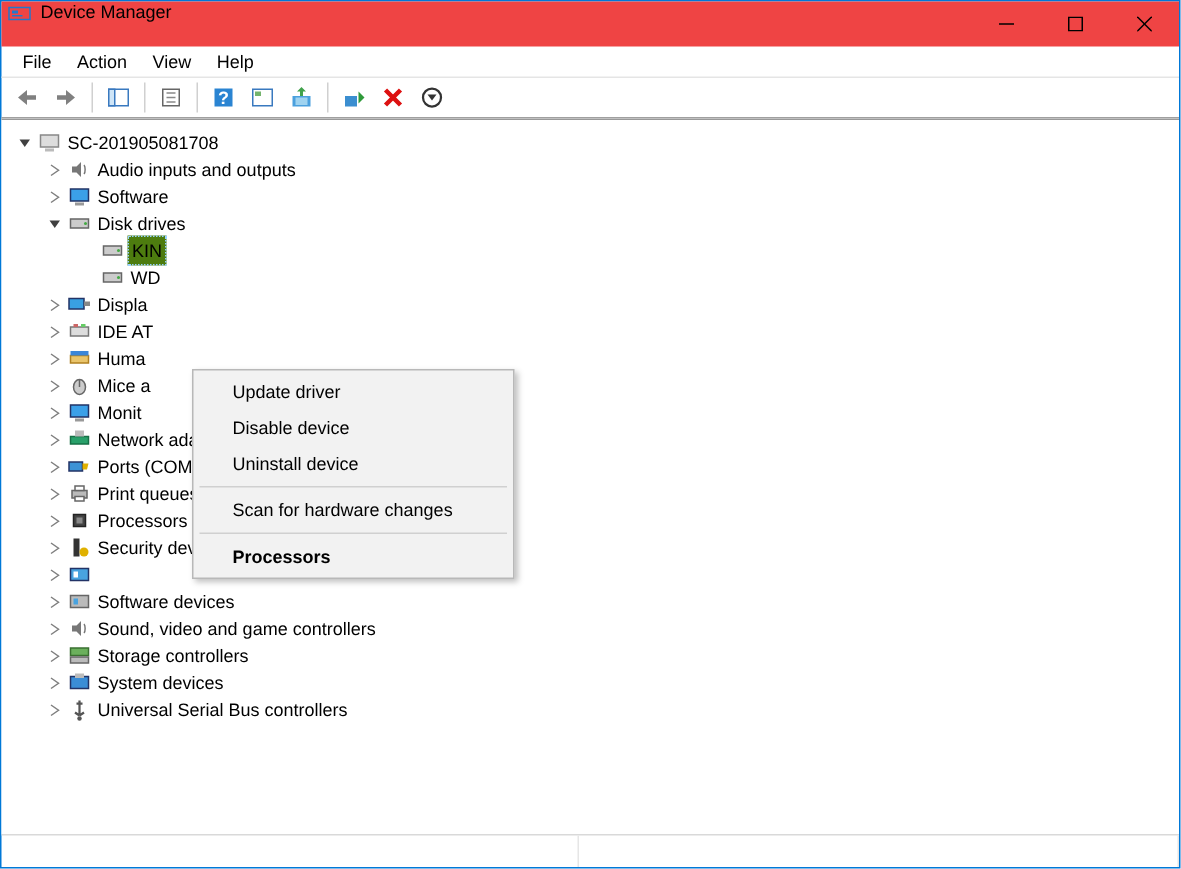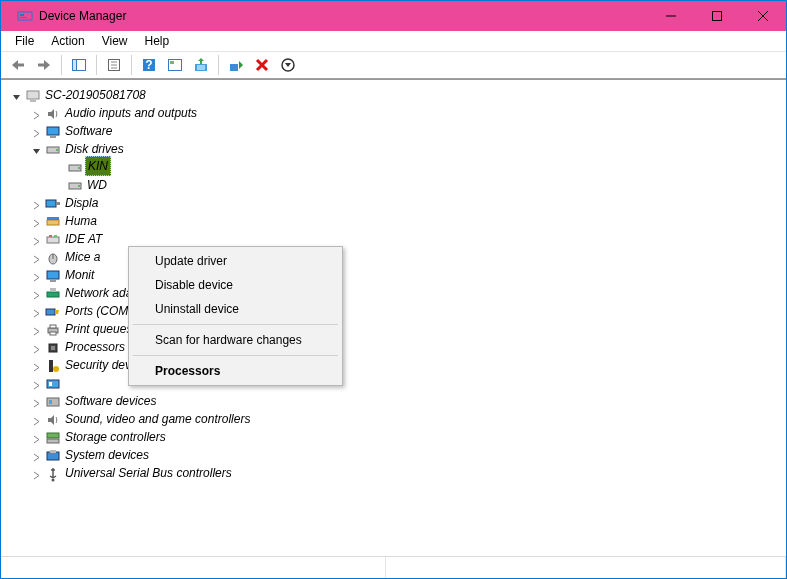--- a/index.html
+++ b/index.html
@@ -1,31 +1,31 @@
 <!DOCTYPE html>
 <html><head>
 <meta charset="utf-8">
 <style>
 *{box-sizing:border-box;margin:0;padding:0;font-family:"Segoe UI",Tahoma,sans-serif;font-size:12px;color:#000;}
 body{background:#fff;}
 .window{width:787px;height:579px;border:1px solid #0078d7;display:flex;flex-direction:column;background:#fff;position:relative;}
-.titlebar{height:30px;display:flex;align-items:center;padding-left:16px;background:#ec4899;}
+.titlebar{height:30px;display:flex;align-items:flex-start;padding-left:4px;background:#ef4444;}
 .titlebar .title-icon{width:16px;height:16px;margin-right:6px;}
 .titlebar .title{flex:1;font-size:12px;}
 .winbtns{display:flex;height:100%;}
 .winbtn{width:46px;height:100%;display:flex;align-items:center;justify-content:center;cursor:default;}
 .winbtn svg{width:10px;height:10px;}
 .menubar{height:20px;display:flex;align-items:center;padding:0 6px;gap:1px;}
 .menubar span{padding:2px 8px;cursor:default;}
 .toolbar{height:28px;border-top:1px solid #e5e5e5;border-bottom:1px solid #a0a0a0;display:flex;align-items:center;padding:0 6px;gap:4px;}
 .tb-btn{width:22px;height:22px;display:flex;align-items:center;justify-content:center;border:1px solid transparent;}
 .tb-sep{width:1px;height:20px;background:#d0d0d0;margin:0 2px;}
 .content{flex:1;border-top:1px solid #999;overflow:hidden;padding:4px 0 0 0;position:relative;background:#fff;}
 .tree{padding:2px 6px;line-height:18px;}
-.row{display:flex;align-items:flex-end;height:18px;white-space:nowrap;font-style:italic;}
+.row{display:flex;align-items:center;height:18px;white-space:nowrap;}
 .row .arrow{width:14px;height:14px;display:flex;align-items:center;justify-content:center;margin-right:2px;}
 .row .arrow svg{width:9px;height:9px;}
 .row .icon{width:16px;height:16px;margin-right:4px;flex-shrink:0;}
 .indent0{padding-left:2px;}
 .indent1{padding-left:22px;}
 .indent2{padding-left:44px;}
 .selected{background:#4d7c0f;border:1px dotted #99d1ff;padding:0 2px;margin-left:-2px;}
 .context-menu{position:absolute;left:127px;top:166px;width:215px;background:#f2f2f2;border:1px solid #b8b8b8;box-shadow:2px 2px 4px rgba(0,0,0,0.25);padding:2px;}
 .cm-item{padding:5px 12px 5px 24px;cursor:default;font-size:12px;}
 .cm-sep{height:1px;background:#d0d0d0;margin:3px 2px;}
@@ -231,38 +231,38 @@
       <span class="label">Displa</span>
     </div>
 
     <div class="row indent1">
       <span class="arrow">
             <svg viewBox="0 0 9 9">
               <path d="M2 1 L7 4.5 L2 8" fill="none" stroke="#808080" stroke-width="1"></path>
             </svg>
           </span>
       <span class="icon"><svg viewBox="0 0 16 16">
-              <rect x="2" y="6" width="12" height="5" fill="#e9c46a" stroke="#b08020"></rect>
-              <rect x="2" y="3" width="12" height="3" fill="#3a86d8"></rect>
-            </svg></span>
-      <span class="label">Huma</span>
-    </div>
-
-    <div class="row indent1">
-      <span class="arrow">
-            <svg viewBox="0 0 9 9">
-              <path d="M2 1 L7 4.5 L2 8" fill="none" stroke="#808080" stroke-width="1"></path>
-            </svg>
-          </span>
-      <span class="icon"><svg viewBox="0 0 16 16">
               <rect x="2" y="5" width="12" height="6" fill="#ddd" stroke="#777"></rect>
               <rect x="4" y="3" width="3" height="2" fill="#c66"></rect>
               <rect x="9" y="3" width="3" height="2" fill="#6c6"></rect>
             </svg></span>
       <span class="label">IDE AT</span>
+    </div>
+
+    <div class="row indent1">
+      <span class="arrow">
+            <svg viewBox="0 0 9 9">
+              <path d="M2 1 L7 4.5 L2 8" fill="none" stroke="#808080" stroke-width="1"></path>
+            </svg>
+          </span>
+      <span class="icon"><svg viewBox="0 0 16 16">
+              <rect x="2" y="6" width="12" height="5" fill="#e9c46a" stroke="#b08020"></rect>
+              <rect x="2" y="3" width="12" height="3" fill="#3a86d8"></rect>
+            </svg></span>
+      <span class="label">Huma</span>
     </div>
 
 
     <div class="row indent1">
       <span class="arrow">
             <svg viewBox="0 0 9 9">
               <path d="M2 1 L7 4.5 L2 8" fill="none" stroke="#808080" stroke-width="1"></path>
             </svg>
           </span>
       <span class="icon"><svg viewBox="0 0 16 16">

